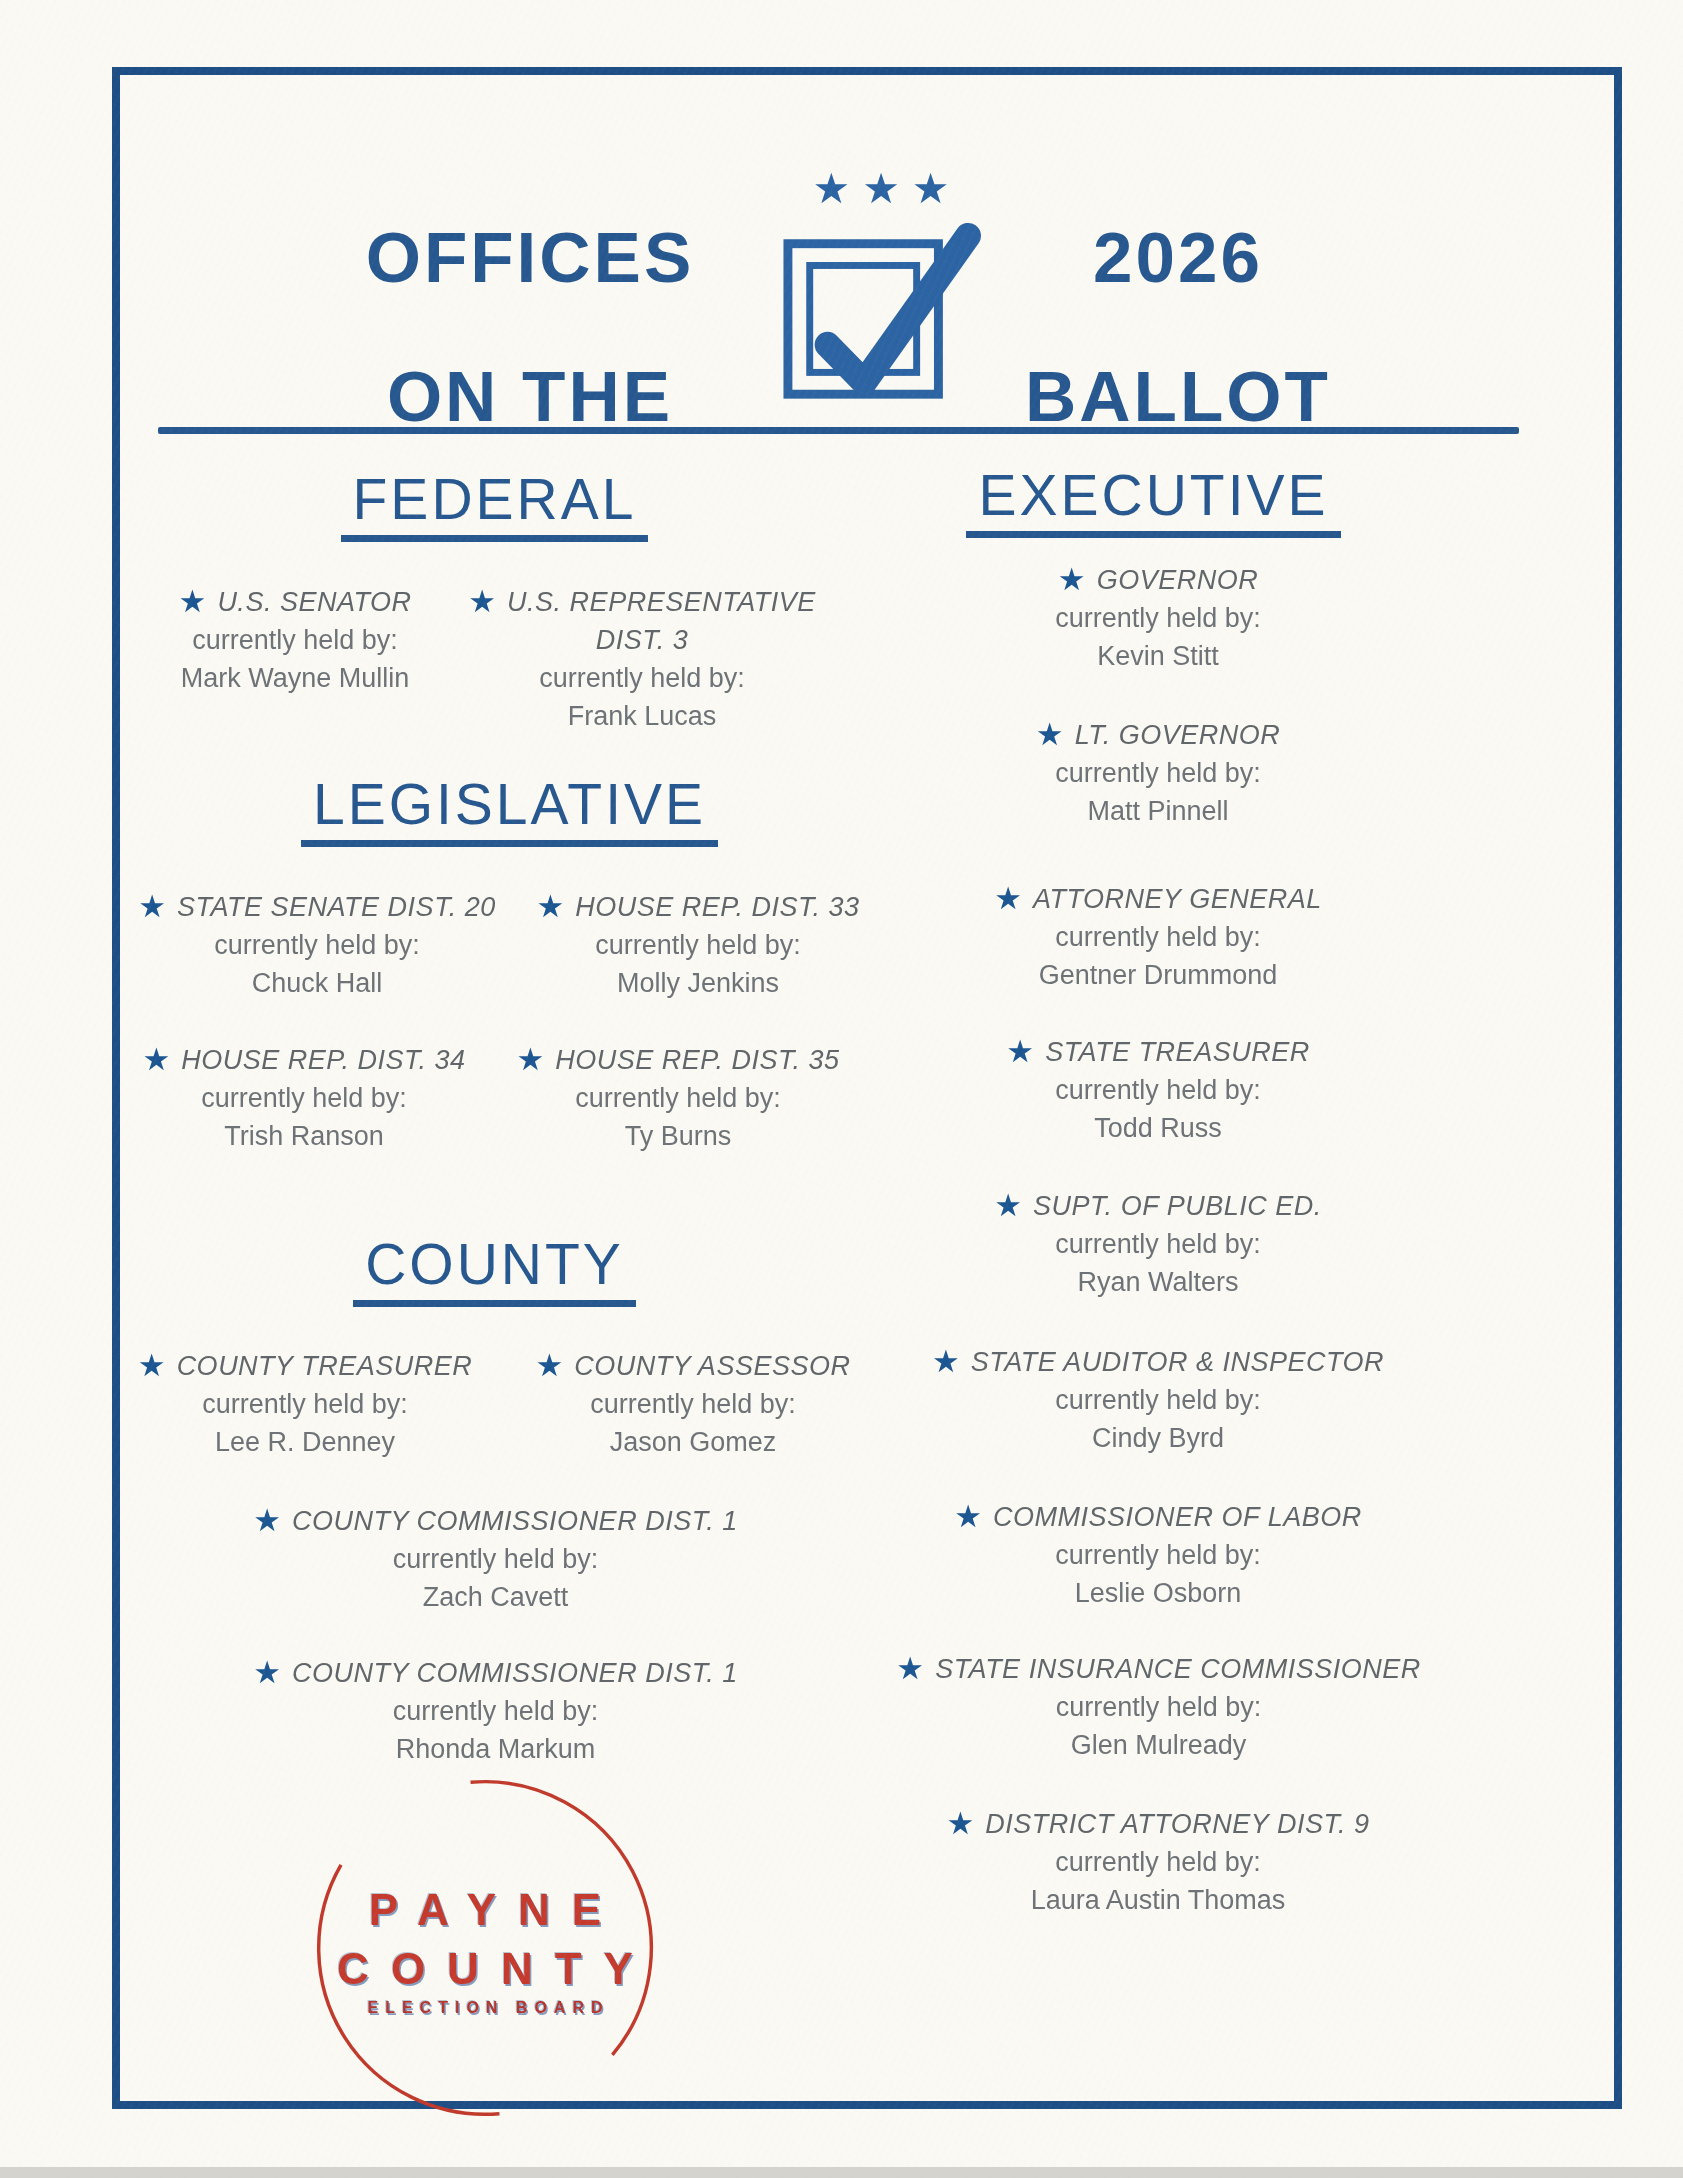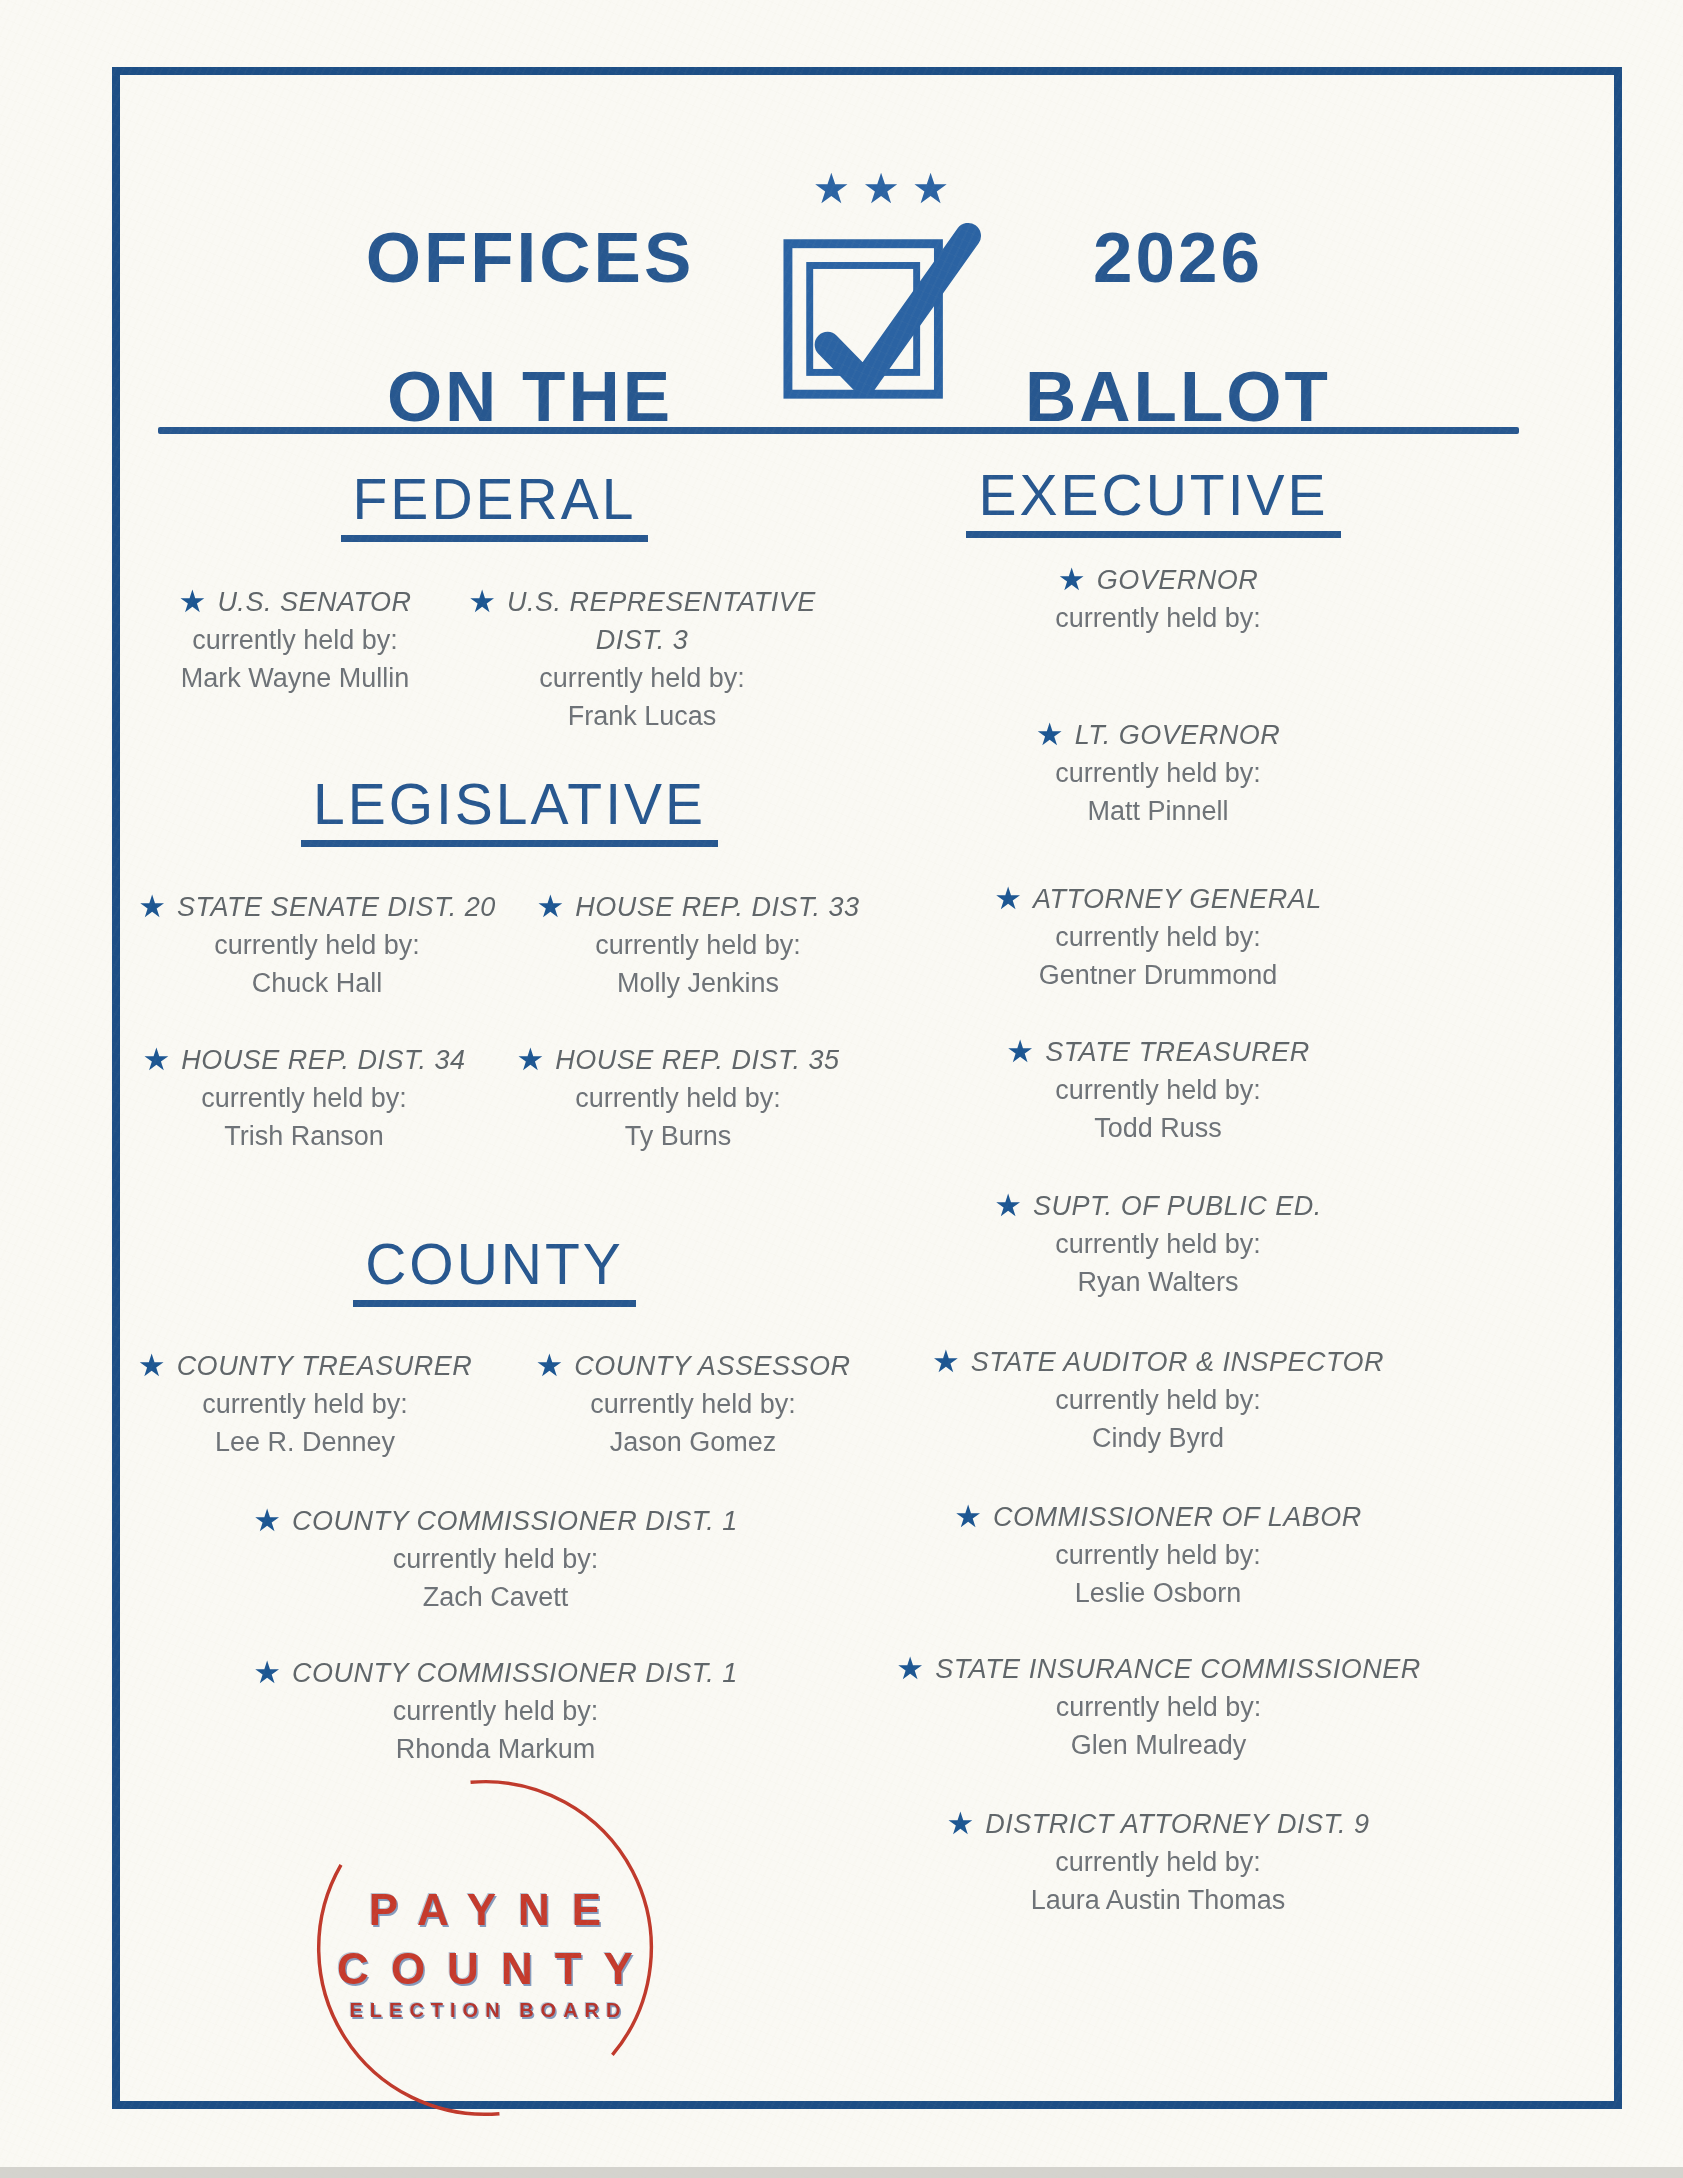--- a/index.html
+++ b/index.html
@@ -49,21 +49,21 @@
   .star::before{content:"★";}
   .held,.holder{color:#6d7277;}
 
   
   .pc-logo{position:absolute;left:292px;top:1750px;width:386px;height:396px;}
   .pc-logo svg{position:absolute;left:0;top:0;}
   .pc-line{position:absolute;width:100%;text-align:center;font-weight:700;color:#c53a2c;
     text-shadow:1.5px 1.5px 0 rgba(38,78,144,.55), -1px -1px 0 rgba(38,78,144,.3);}
   .pc-1{top:135px;font-size:44px;letter-spacing:22px;text-indent:22px;}
   .pc-2{top:194px;font-size:44px;letter-spacing:22px;text-indent:22px;}
-  .pc-3{top:249px;font-size:20px;letter-spacing:7px;text-indent:7px;color:#b5342c;}
+  .pc-3{top:249px;font-size:16px;letter-spacing:7px;text-indent:7px;color:#b5342c;}
 </style>
 </head>
 <body>
 
 <div class="page">
   <div class="frame"></div>
 
   <div class="big-title title-left">
     <div>OFFICES</div>
     <div>ON THE</div>
@@ -147,20 +147,21 @@
   </div>
   <div class="item" style="left:223px;top:1653px;width:545px;">
     <div class="office-line"><span class="star"></span><span class="office">COUNTY COMMISSIONER DIST. 1</span></div>
     <div class="held">currently held by:</div>
     <div class="holder">Rhonda Markum</div>
   </div>
 
   <div class="item" style="left:871px;top:560px;width:574px;">
     <div class="office-line"><span class="star"></span><span class="office">GOVERNOR</span></div>
     <div class="held">currently held by:</div>
+    <div class="holder">Kevin Stitt</div>
   </div>
   <div class="item" style="left:871px;top:715px;width:574px;">
     <div class="office-line"><span class="star"></span><span class="office">LT. GOVERNOR</span></div>
     <div class="held">currently held by:</div>
     <div class="holder">Matt Pinnell</div>
   </div>
   <div class="item" style="left:871px;top:879px;width:574px;">
     <div class="office-line"><span class="star"></span><span class="office">ATTORNEY GENERAL</span></div>
     <div class="held">currently held by:</div>
     <div class="holder">Gentner Drummond</div>

